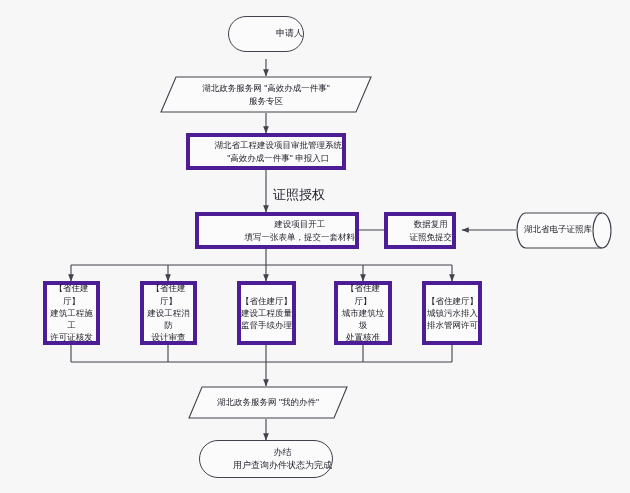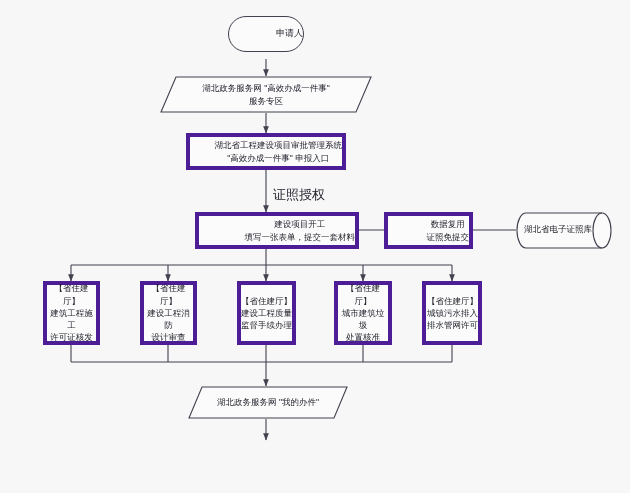--- a/index.html
+++ b/index.html
@@ -117,21 +117,21 @@
 
   <div class="edge-label" style="left:273px;top:186px;">
     <span>证照授权</span>
   </div>
 
   <div class="node rect" style="left:195px;top:212px;width:164px;height:37px;">
     <span>建设项目开工
 填写一张表单，提交一套材料</span>
   </div>
 
-  <div class="node rect" style="left:384px;top:212px;width:89px;height:37px;">
+  <div class="node rect" style="left:384px;top:212px;width:72px;height:37px;">
     <span>数据复用
 证照免提交</span>
   </div>
 
   <div class="node cyl" style="left:516px;top:212px;width:96px;height:37px;">
     <svg class="cshape" viewBox="0 0 96 37" preserveAspectRatio="none">
       <path d="M10,1 L86,1 A9,17.5 0 0 1 86,36 L10,36 A9,17.5 0 0 1 10,1 z" fill="#fbfbfb" stroke="#41414f" stroke-width="1.1"></path>
       <path d="M86,1 A9,17.5 0 0 0 86,36" fill="none" stroke="#41414f" stroke-width="1.1"></path>
     </svg>
     <span class="ctext">湖北省电子证照库</span>
@@ -163,14 +163,18 @@
 排水管网许可</span>
   </div>
 
   <div class="node para" style="left:188px;top:386px;width:160px;height:33px;">
     <svg class="pshape" viewBox="0 0 160 33" preserveAspectRatio="none">
       <polygon points="14,1 159,1 146,32 1,32" fill="#fbfbfb" stroke="#41414f" stroke-width="1.1"></polygon>
     </svg>
     <span class="ptext">湖北政务服务网 "我的办件"</span>
   </div>
 
+  <div class="node stadium" style="left:199px;top:440px;width:134px;height:38px;">
+    <span>办结
+用户查询办件状态为完成</span>
+  </div>
 
 </div>
 
 </body></html>

